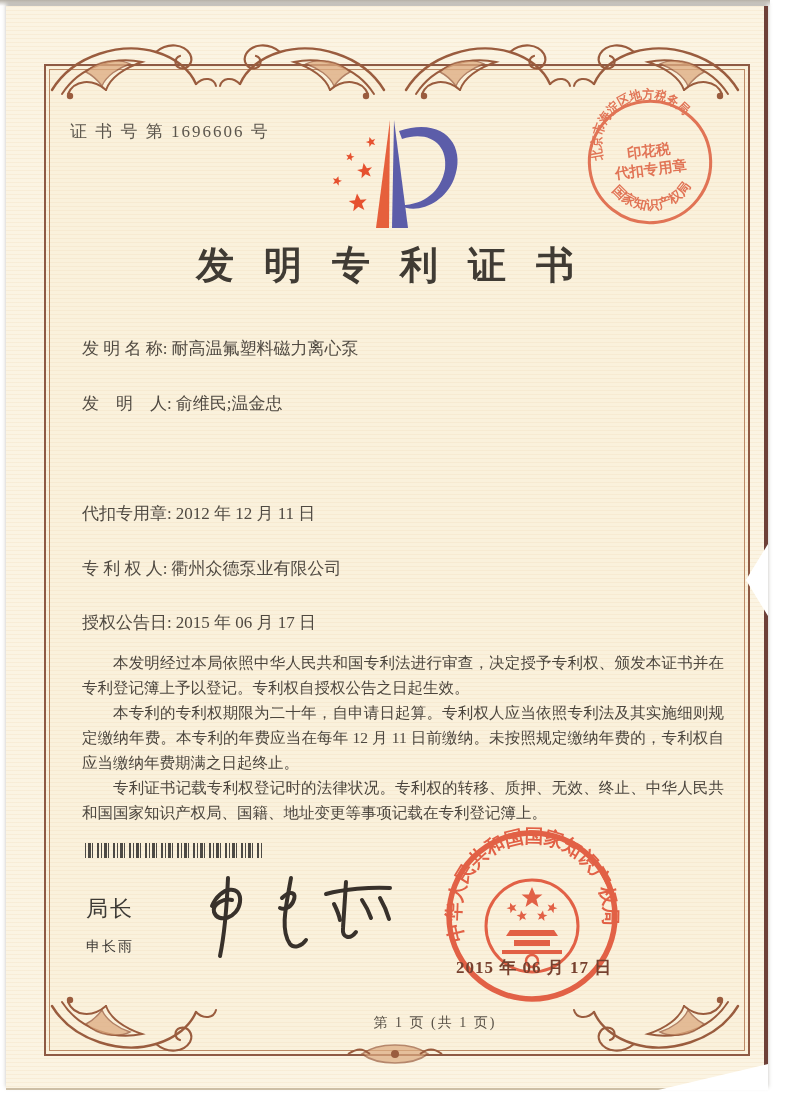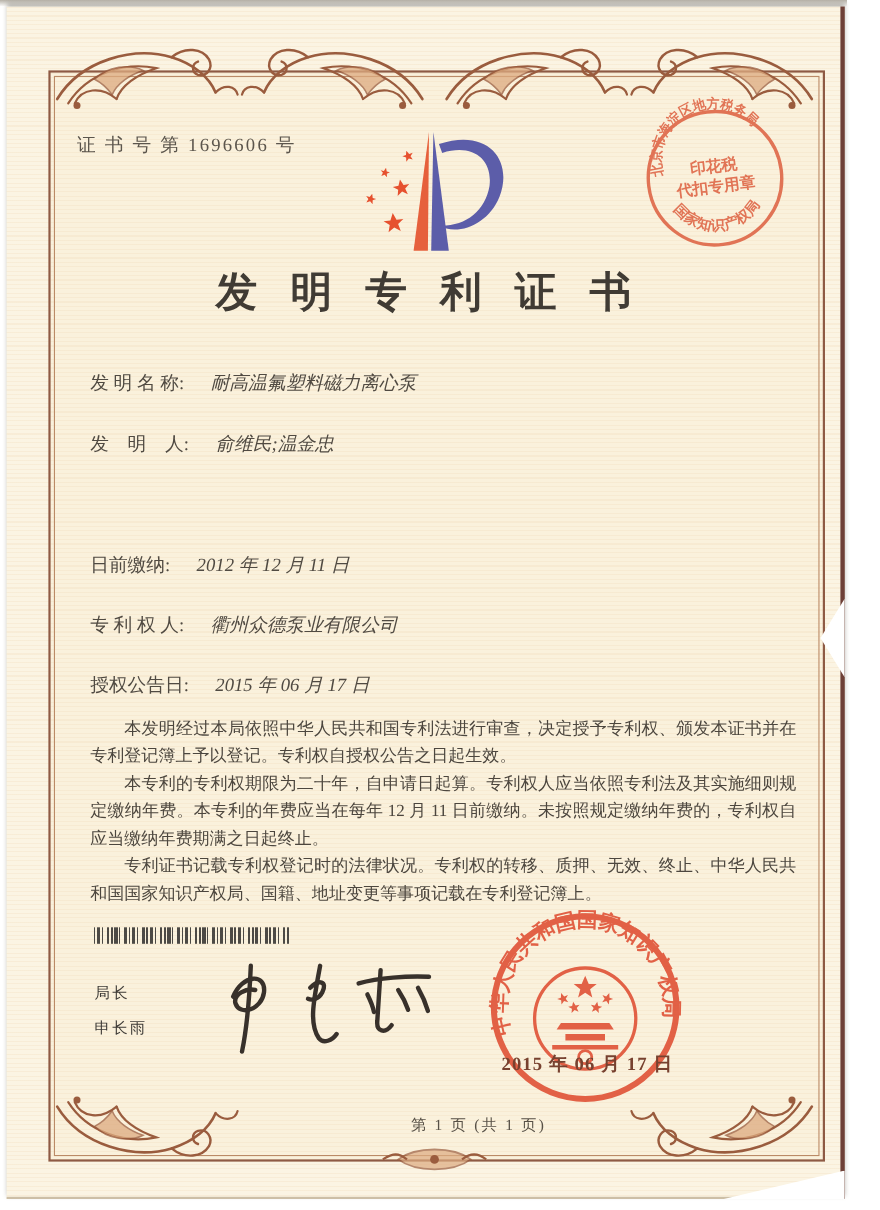--- a/index.html
+++ b/index.html
@@ -40,38 +40,38 @@
     font-size:17px;color:#5b554c;letter-spacing:2px;
   }
   .logo-box{position:absolute;left:298px;top:104px;width:200px;height:135px;}
   .tax-stamp{position:absolute;left:570px;top:82px;width:148px;height:148px;transform:rotate(-7deg);opacity:.85;}
   .title{
     position:absolute;left:0;top:234px;width:758px;text-align:center;
     font-size:38px;font-weight:bold;color:#403b34;letter-spacing:30px;text-indent:30px;
   }
   .field-row{position:absolute;left:76px;height:26px;font-size:17px;color:#504a42;white-space:nowrap;}
   .field-label{display:inline-block;}
-  .field-value{margin-left:24px;font-style:italic;}
+  .field-value{margin-left:4px;}
   .body-text{
     position:absolute;left:76px;top:644px;width:642px;
     font-size:15.5px;line-height:25px;color:#4c463e;text-align:justify;
   }
   .body-text p{margin:0;text-indent:2em;}
   .barcode{
     position:absolute;left:79px;top:837px;width:178px;height:15px;
     background:
       repeating-linear-gradient(90deg,
         #2e2c2a 0 1.5px, rgba(0,0,0,0) 1.5px 3px,
         #2e2c2a 3px 6px, rgba(0,0,0,0) 6px 7.5px,
         #2e2c2a 7.5px 8.5px, rgba(0,0,0,0) 8.5px 12px,
         #2e2c2a 12px 14.5px, rgba(0,0,0,0) 14.5px 16px);
     opacity:.85;
   }
   .signer{position:absolute;left:80px;top:888px;font-family:"Liberation Sans","DejaVu Sans",sans-serif;color:#3d3a36;}
-  .signer .role{font-size:14px;letter-spacing:2px;}
+  .signer .role{font-size:22px;letter-spacing:2px;}
   .signer .name{font-size:14px;letter-spacing:2px;margin-top:14px;}
   .signature{position:absolute;left:188px;top:866px;width:215px;height:95px;}
   .seal{position:absolute;left:430px;top:814px;width:192px;height:192px;opacity:.92;}
   .seal-date{
     position:absolute;left:438px;top:950px;width:180px;text-align:center;
     font-size:17px;color:#77412f;letter-spacing:1px;font-weight:bold;
   }
   .footer{
     position:absolute;left:38px;top:1008px;width:702px;text-align:center;
     font-size:14px;color:#575046;letter-spacing:2px;padding-left:40px;
@@ -154,21 +154,21 @@
 
   <div class="title">发明专利证书</div>
 
   <div class="field-row" style="top:331px;">
     <span class="field-label">发 明 名 称:</span><span class="field-value">耐高温氟塑料磁力离心泵</span>
   </div>
   <div class="field-row" style="top:386px;">
     <span class="field-label">发　明　人:</span><span class="field-value">俞维民;温金忠</span>
   </div>
   <div class="field-row" style="top:496px;">
-    <span class="field-label">日前缴纳:</span><span class="field-value">2012 年 12 月 11 日</span>
+    <span class="field-label">代扣专用章:</span><span class="field-value">2012 年 12 月 11 日</span>
   </div>
   <div class="field-row" style="top:551px;">
     <span class="field-label">专 利 权 人:</span><span class="field-value">衢州众德泵业有限公司</span>
   </div>
   <div class="field-row" style="top:605px;">
     <span class="field-label">授权公告日:</span><span class="field-value">2015 年 06 月 17 日</span>
   </div>
 
   <div class="body-text">
     <p>本发明经过本局依照中华人民共和国专利法进行审查，决定授予专利权、颁发本证书并在专利登记簿上予以登记。专利权自授权公告之日起生效。</p>

